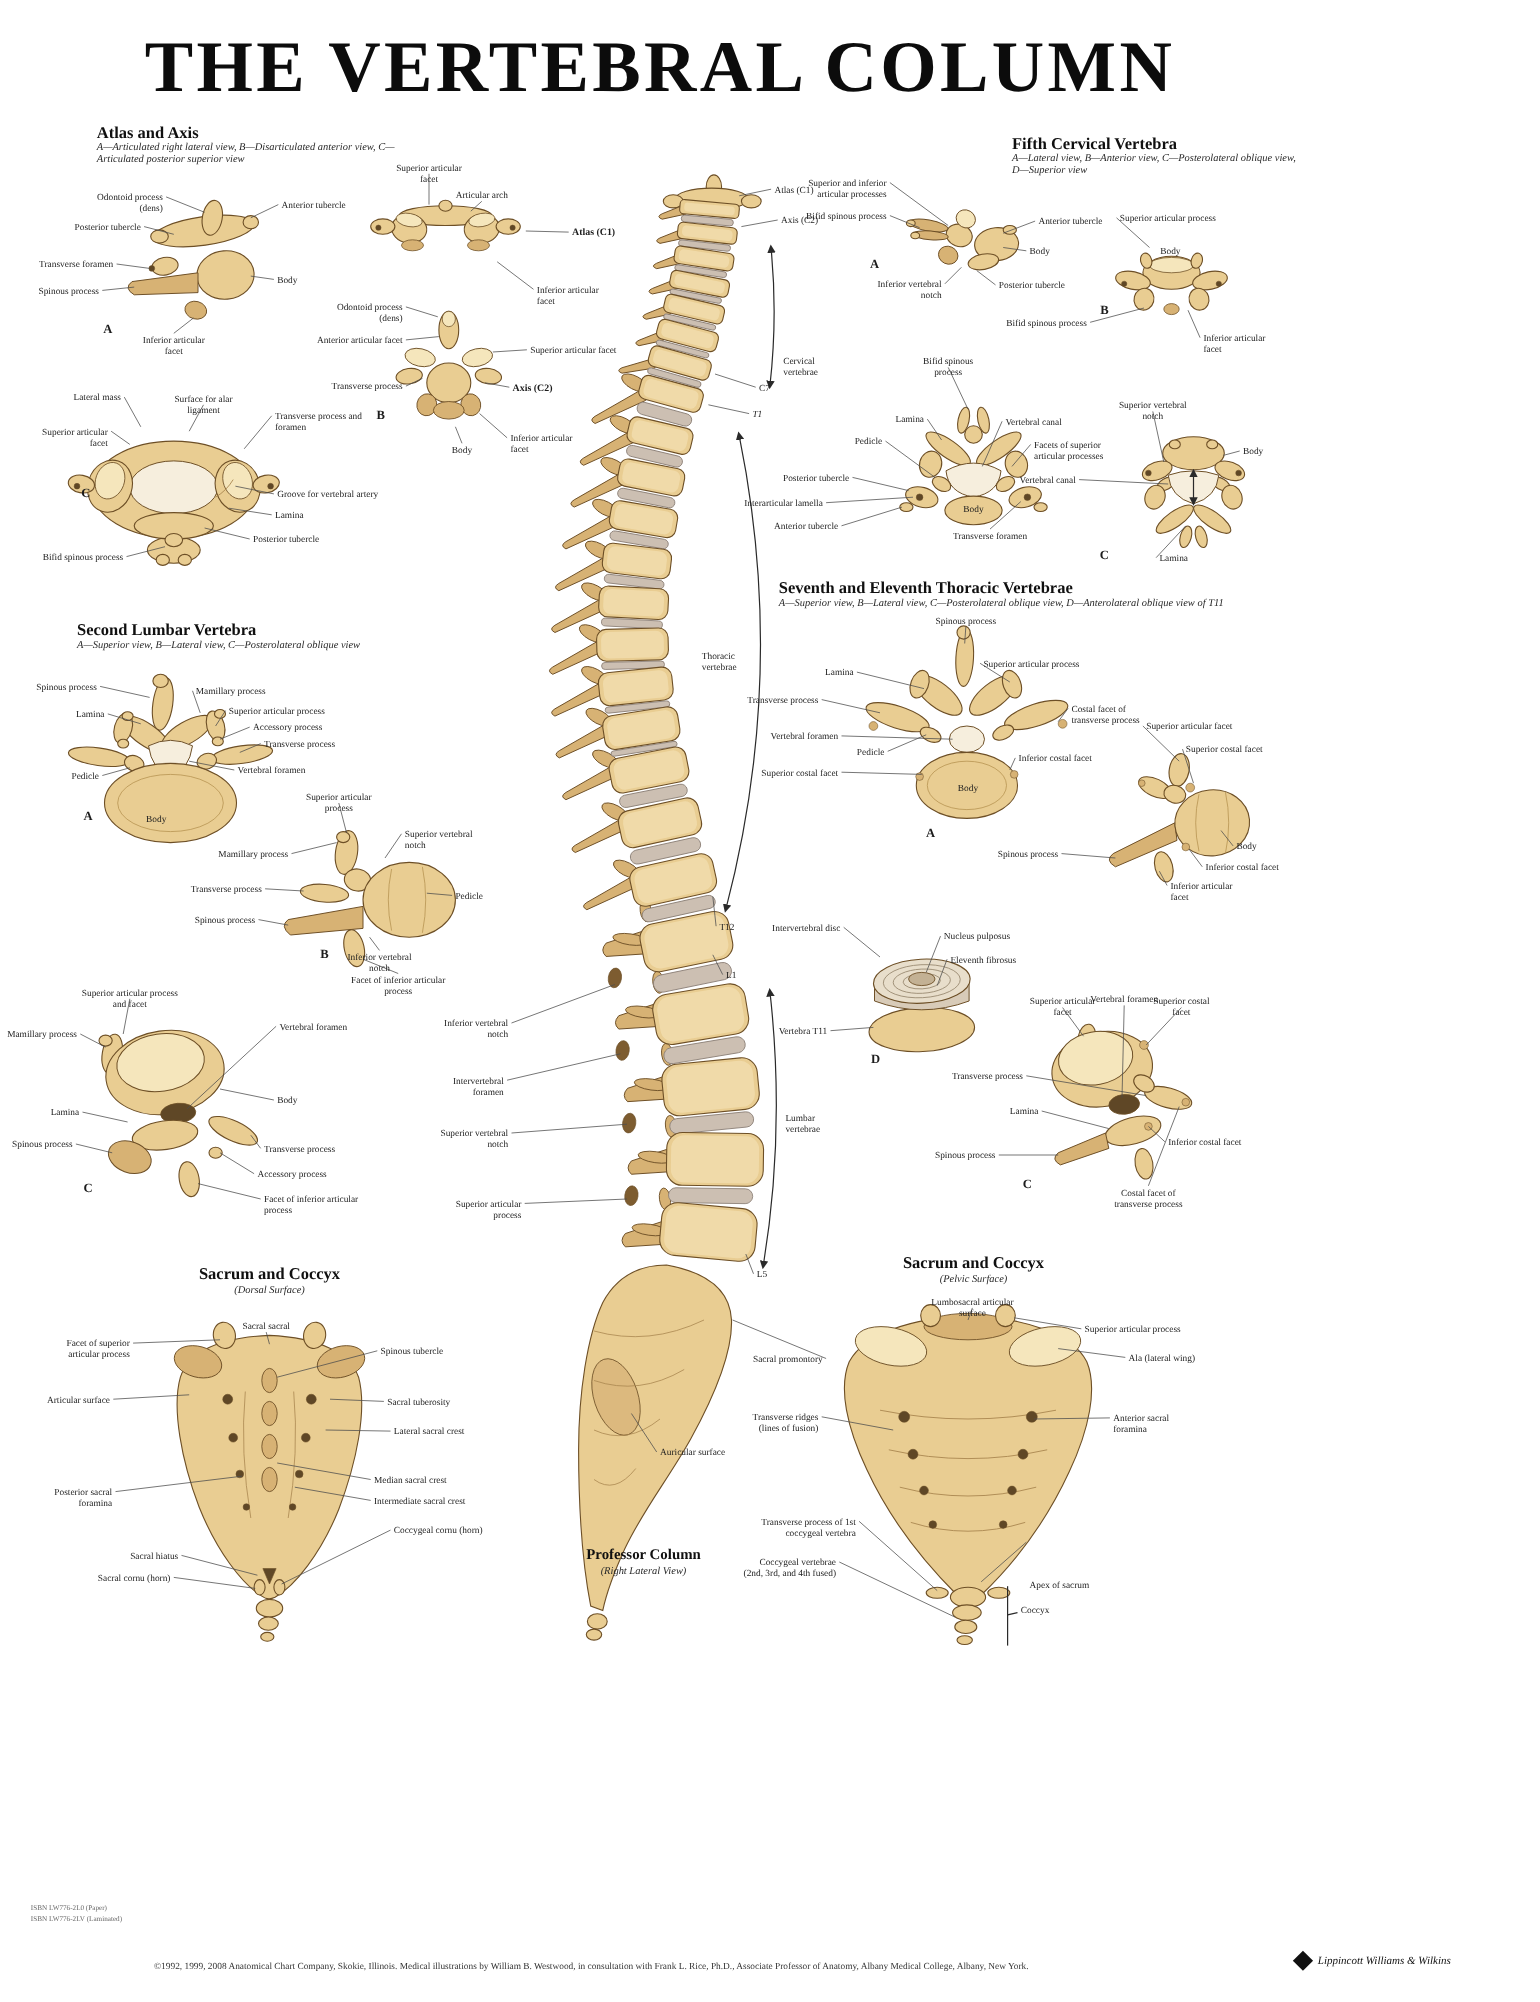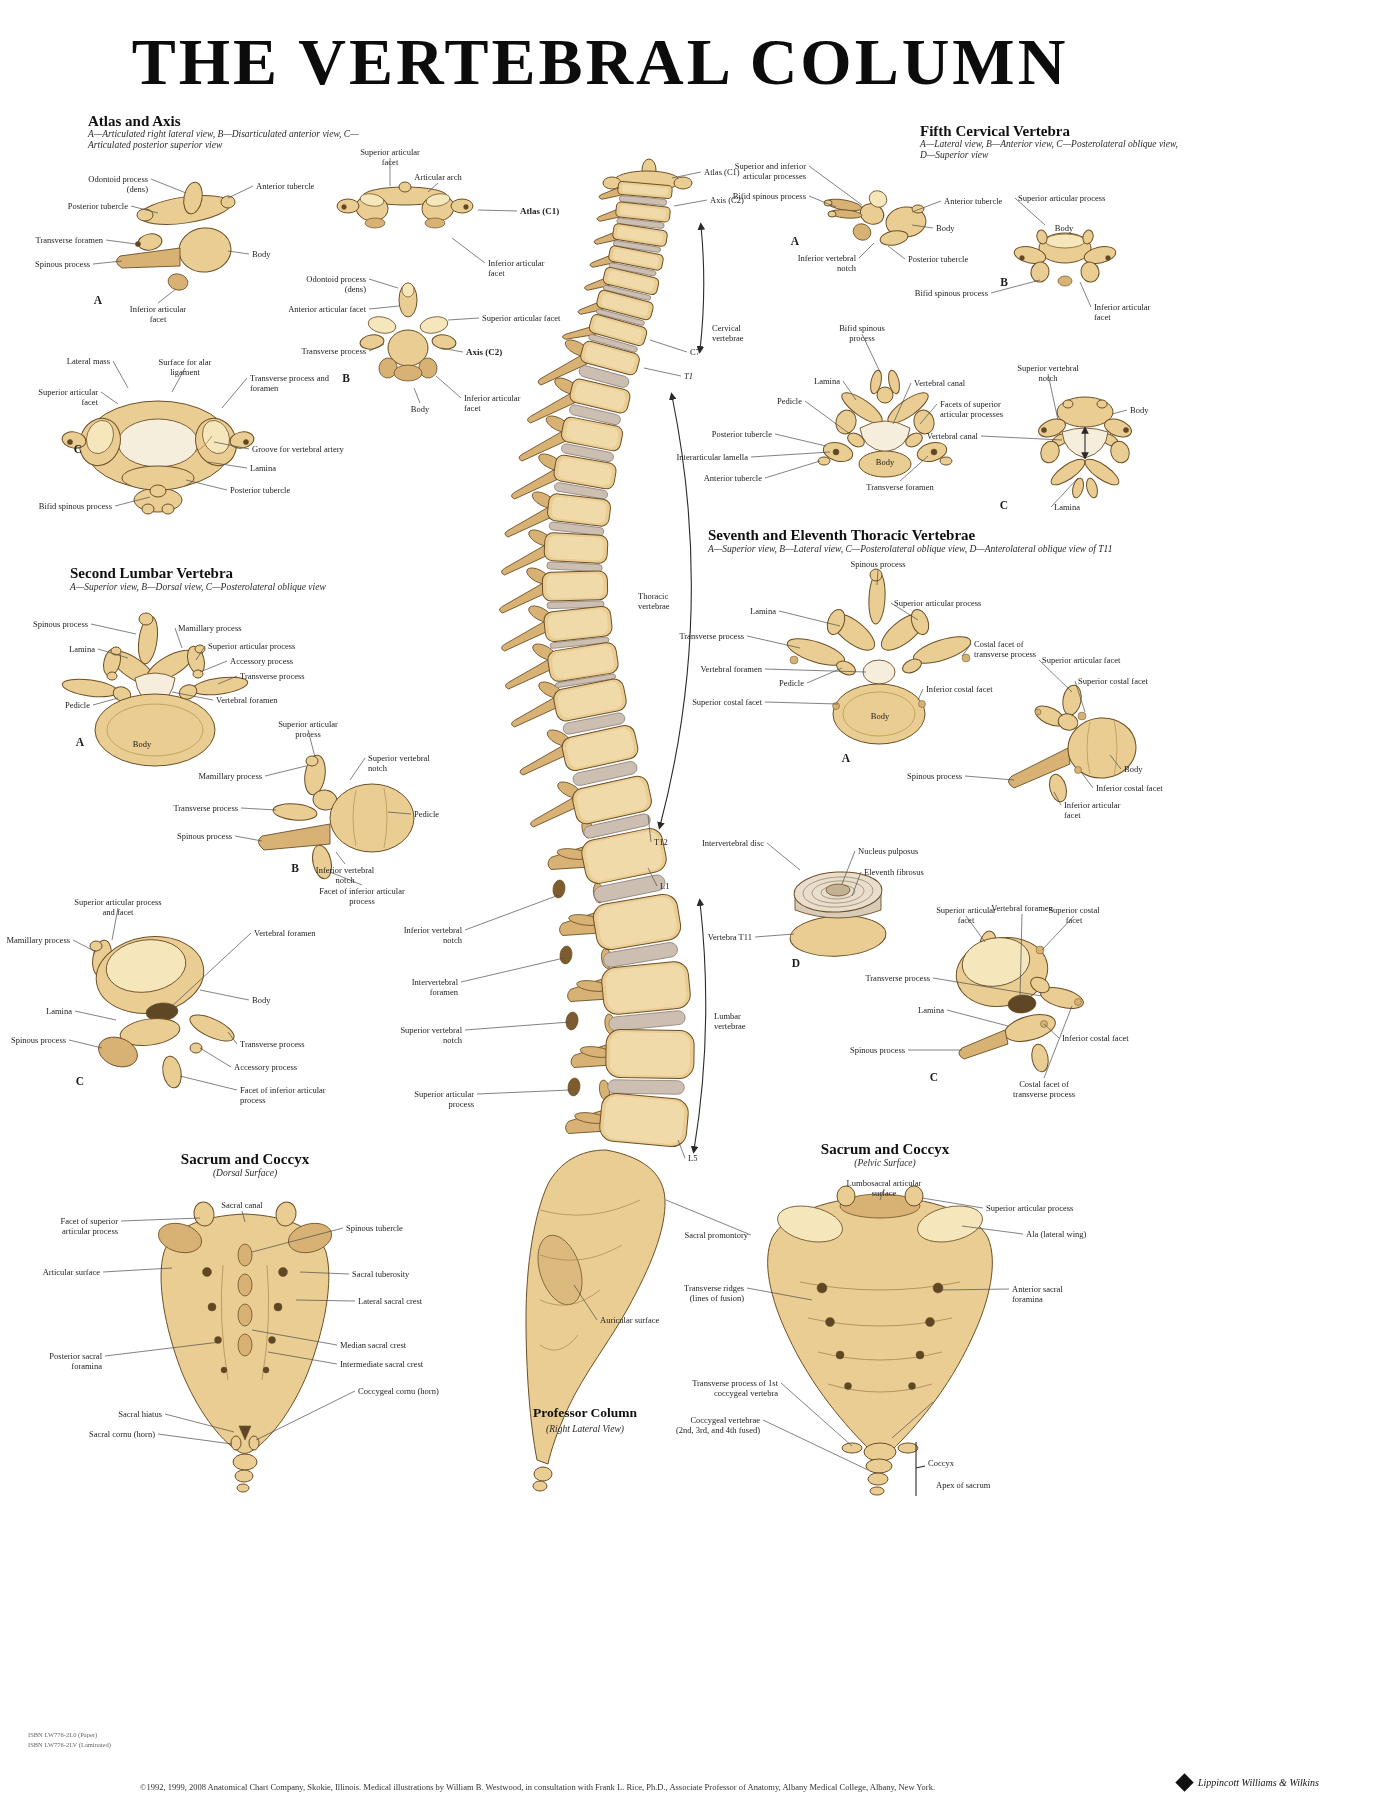--- a/index.html
+++ b/index.html
@@ -541,21 +541,21 @@
       <line x1="477" y1="1094" x2="570" y2="1090" stroke="#4d4d4d" stroke-width="0.7"></line>
       <line x1="597" y1="1320" x2="574" y2="1285" stroke="#4d4d4d" stroke-width="0.7"></line>
     </svg>
 
   <div id="labels">
       <div class="lbl heading" style="white-space: nowrap; left: 88px; top: 113px;">Atlas and Axis</div>
       <div class="lbl subheading" style="max-width: 285px; left: 88px; top: 129px;">A—Articulated right lateral view, B—Disarticulated anterior view, C—Articulated posterior superior view</div>
       <div class="lbl heading" style="white-space: nowrap; left: 920px; top: 123px;">Fifth Cervical Vertebra</div>
       <div class="lbl subheading" style="max-width: 262px; left: 920px; top: 139px;">A—Lateral view, B—Anterior view, C—Posterolateral oblique view, D—Superior view</div>
       <div class="lbl heading" style="white-space: nowrap; left: 70px; top: 565px;">Second Lumbar Vertebra</div>
-      <div class="lbl subheading" style="max-width: 340px; left: 70px; top: 582px;">A—Superior view, B—Dorsal view, C—Posterolateral oblique view</div>
+      <div class="lbl subheading" style="max-width: 340px; left: 70px; top: 582px;">A—Superior view, B—Lateral view, C—Posterolateral oblique view</div>
       <div class="lbl heading" style="white-space: nowrap; left: 708px; top: 527px;">Seventh and Eleventh Thoracic Vertebrae</div>
       <div class="lbl subheading" style="max-width: 470px; left: 708px; top: 544px;">A—Superior view, B—Lateral view, C—Posterolateral oblique view, D—Anterolateral oblique view of T11</div>
       <div class="lbl heading" style="white-space: nowrap; left: 245px; transform: translateX(-50%); text-align: center; top: 1151px;">Sacrum and Coccyx</div>
       <div class="lbl subheading" style="white-space: nowrap; left: 245px; transform: translateX(-50%); text-align: center; top: 1168px;">(Dorsal Surface)</div>
       <div class="lbl heading" style="white-space: nowrap; left: 885px; transform: translateX(-50%); text-align: center; top: 1141px;">Sacrum and Coccyx</div>
       <div class="lbl subheading" style="white-space: nowrap; left: 885px; transform: translateX(-50%); text-align: center; top: 1158px;">(Pelvic Surface)</div>
       <div class="lbl caption" style="white-space: nowrap; left: 585px; transform: translateX(-50%); text-align: center; top: 1405px;">Professor Column</div>
       <div class="lbl subheading" style="white-space: nowrap; left: 585px; transform: translateX(-50%); text-align: center; top: 1424px;">(Right Lateral View)</div>
       <div class="lbl" style="max-width: 80px; right: 1252px; text-align: right; top: 174px;">Odontoid process (dens)</div>
       <div class="lbl" style="white-space: nowrap; left: 256px; top: 181px;">Anterior tubercle</div>
@@ -636,39 +636,39 @@
       <div class="lbl" style="max-width: 68px; right: 1330px; text-align: right; top: 935px;">Mamillary process</div>
       <div class="lbl" style="max-width: 72px; left: 254px; top: 928px;">Vertebral foramen</div>
       <div class="lbl" style="white-space: nowrap; left: 252px; top: 995px;">Body</div>
       <div class="lbl" style="white-space: nowrap; right: 1328px; text-align: right; top: 1006px;">Lamina</div>
       <div class="lbl" style="max-width: 66px; right: 1334px; text-align: right; top: 1035px;">Spinous process</div>
       <div class="lbl" style="max-width: 76px; left: 240px; top: 1039px;">Transverse process</div>
       <div class="lbl" style="max-width: 76px; left: 234px; top: 1062px;">Accessory process</div>
       <div class="lbl letter" style="white-space: nowrap; left: 80px; transform: translateX(-50%); text-align: center; top: 1075px;">C</div>
       <div class="lbl" style="max-width: 96px; left: 240px; top: 1085px;">Facet of inferior articular process</div>
       <div class="lbl" style="max-width: 86px; right: 1282px; text-align: right; top: 1216px;">Facet of superior articular process</div>
-      <div class="lbl" style="max-width: 56px; left: 242px; transform: translateX(-50%); text-align: center; top: 1200px;">Sacral canal</div>
+      <div class="lbl" style="max-width: 56px; left: 242px; transform: translateX(-50%); text-align: center; top: 1200px;">Sacral sacral</div>
       <div class="lbl" style="max-width: 72px; left: 346px; top: 1223px;">Spinous tubercle</div>
       <div class="lbl" style="max-width: 70px; right: 1300px; text-align: right; top: 1267px;">Articular surface</div>
       <div class="lbl" style="max-width: 72px; left: 352px; top: 1269px; font-family: Liberation Serif, serif;">Sacral tuberosity</div>
       <div class="lbl" style="max-width: 76px; left: 358px; top: 1296px;">Lateral sacral crest</div>
       <div class="lbl" style="max-width: 80px; left: 340px; top: 1340px;">Median sacral crest</div>
       <div class="lbl" style="max-width: 88px; left: 340px; top: 1359px;">Intermediate sacral crest</div>
       <div class="lbl" style="max-width: 82px; right: 1298px; text-align: right; top: 1351px;">Posterior sacral foramina</div>
       <div class="lbl" style="max-width: 82px; left: 358px; top: 1386px;">Coccygeal cornu (horn)</div>
       <div class="lbl" style="max-width: 60px; right: 1238px; text-align: right; top: 1409px;">Sacral hiatus</div>
       <div class="lbl" style="max-width: 72px; right: 1245px; text-align: right; top: 1429px;">Sacral cornu (horn)</div>
       <div class="lbl" style="max-width: 88px; left: 884px; transform: translateX(-50%); text-align: center; top: 1178px;">Lumbosacral articular surface</div>
       <div class="lbl" style="max-width: 92px; left: 986px; top: 1203px;">Superior articular process</div>
       <div class="lbl" style="max-width: 74px; right: 652px; text-align: right; top: 1230px;">Sacral promontory</div>
       <div class="lbl" style="max-width: 76px; left: 1026px; top: 1229px;">Ala (lateral wing)</div>
       <div class="lbl" style="max-width: 80px; right: 656px; text-align: right; top: 1283px;">Transverse ridges (lines of fusion)</div>
       <div class="lbl" style="max-width: 82px; left: 1012px; top: 1284px;">Anterior sacral foramina</div>
       <div class="lbl" style="max-width: 92px; right: 622px; text-align: right; top: 1378px;">Transverse process of 1st coccygeal vertebra</div>
-      <div class="lbl" style="max-width: 70px; left: 936px; top: 1480px;">Apex of sacrum</div>
+      <div class="lbl" style="max-width: 70px; left: 936px; top: 1436px;">Apex of sacrum</div>
       <div class="lbl" style="max-width: 88px; right: 640px; text-align: right; top: 1415px;">Coccygeal vertebrae (2nd, 3rd, and 4th fused)</div>
       <div class="lbl" style="white-space: nowrap; left: 928px; top: 1458px;">Coccyx</div>
       <div class="lbl" style="max-width: 64px; left: 878px; transform: translateX(-50%); text-align: center; top: 559px;">Spinous process</div>
       <div class="lbl" style="white-space: nowrap; right: 624px; text-align: right; top: 606px;">Lamina</div>
       <div class="lbl" style="max-width: 92px; left: 894px; top: 598px;">Superior articular process</div>
       <div class="lbl" style="max-width: 76px; right: 656px; text-align: right; top: 631px;">Transverse process</div>
       <div class="lbl" style="max-width: 86px; left: 974px; top: 639px;">Costal facet of transverse process</div>
       <div class="lbl" style="max-width: 72px; right: 638px; text-align: right; top: 664px;">Vertebral foramen</div>
       <div class="lbl" style="white-space: nowrap; right: 596px; text-align: right; top: 678px;">Pedicle</div>
       <div class="lbl" style="max-width: 70px; left: 926px; top: 684px;">Inferior costal facet</div>

